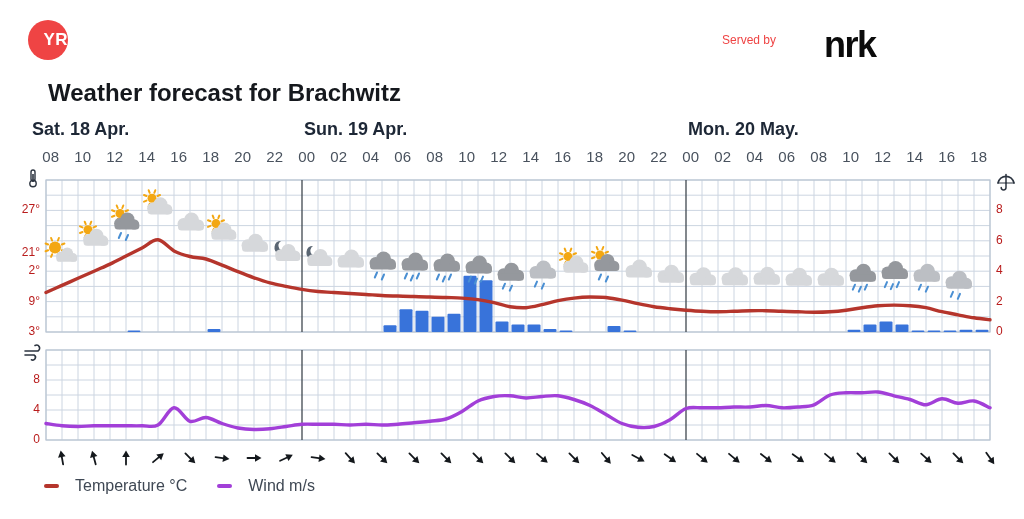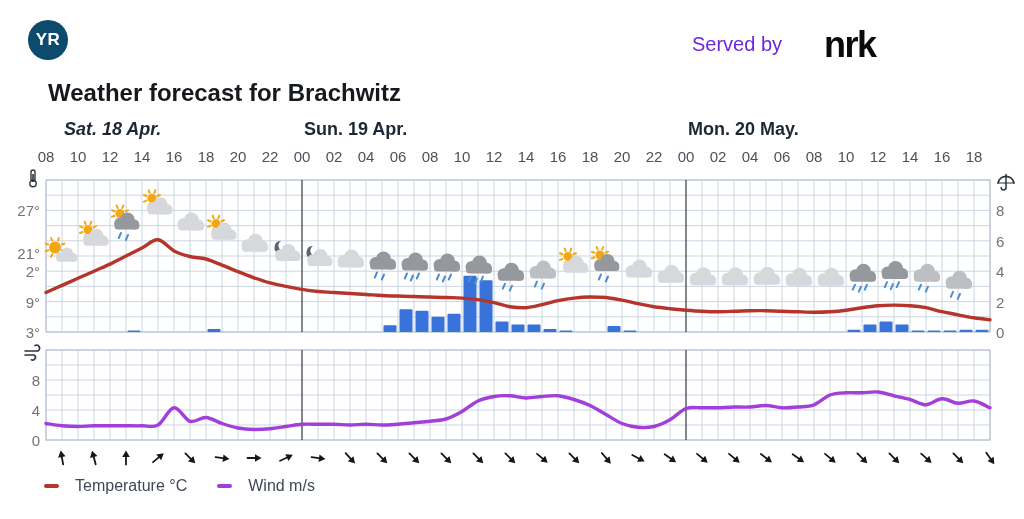--- a/index.html
+++ b/index.html
@@ -1,45 +1,45 @@
 <!DOCTYPE html>
 <html><head>
 <meta charset="utf-8">
 <style>
   html,body{margin:0;padding:0;background:#fff;}
   .app{position:relative;width:1024px;height:519px;background:#ffffff;
        font-family:"Liberation Sans",sans-serif;overflow:hidden;}
   .yr-logo{position:absolute;left:28px;top:20px;width:40px;height:40px;border-radius:50%;
            display:flex;align-items:center;justify-content:center;}
   .yr-logo span{color:#fff;font-weight:800;font-size:17px;letter-spacing:0.5px;}
-  .served-by{position:absolute;left:692px;top:33px;font-size:20px;color:#6d28d9;}
+  .served-by{position:absolute;left:722px;top:33px;font-size:12px;color:#ef4444;}
   .nrk-logo{position:absolute;left:824px;top:24px;font-size:36px;font-weight:900;
             letter-spacing:-1.5px;color:#0b0b0b;}
   .met-logo{position:absolute;left:886px;top:21px;display:flex;gap:8px;}
   .met-text{font-size:11.5px;font-weight:700;line-height:12.5px;color:#0b0b0b;padding-top:7px;display:flex;flex-direction:column;}
   .title{position:absolute;left:48px;top:79px;margin:0;font-size:24px;font-weight:700;color:#15181d;}
   .date-label{position:absolute;top:119px;font-size:18px;font-weight:600;color:#1d2736;white-space:nowrap;}
-  .tick-label{position:absolute;top:148px;width:26px;margin-left:-13px;text-align:center;
+  .tick-label{position:absolute;top:148px;width:26px;margin-left:-13px;text-align:right;
               font-size:15px;color:#49525e;}
-  .yl{position:absolute;font-size:15px;color:#737373;}
+  .yl{position:absolute;font-size:12px;color:#b91c1c;}
   .yl-left{left:0;width:40px;text-align:right;}
   .yl-right{left:996px;width:26px;text-align:left;}
   #chart-holder{position:absolute;left:0;top:0;width:1024px;height:519px;}
   .legend{position:absolute;left:44px;top:477px;display:flex;align-items:center;gap:30px;
           font-size:16px;color:#3f4854;}
   .legend-item{display:flex;align-items:center;gap:16px;}
   .swatch-line{width:15px;height:4px;border-radius:2px;}
   .swatch-square{width:13px;height:13px;border-radius:2.5px;}
 </style>
 </head>
 <body>
 
 <div class="app">
 
-  <div class="yr-logo" style="background: #0c4a6e;">
+  <div class="yr-logo" style="background: #ef4444; justify-content: flex-end;">
     <span>YR</span>
   </div>
 
   <div class="served-by">Served by</div>
   <div class="nrk-logo">nrk</div>
 
 
   <h1 class="title">Weather forecast for Brachwitz</h1>
 
   <div id="chart-holder"><svg width="1024" height="519" viewBox="0 0 1024 519">
@@ -676,21 +676,21 @@
           <line x1="-8" y1="1" x2="8" y2="1" stroke-width="1.2"></line>
           <line x1="0" y1="-7.5" x2="0" y2="1" stroke-width="1.5"></line>
           <path d="M0,1 V5.5 a2.4,2.4 0 0 1 -4.8,0" stroke-width="1.5"></path>
         </g>
         <g transform="translate(33,350)" stroke="#2c3440" fill="none" stroke-linecap="round">
           <path d="M-8,1 H5 a3,3 0 1 0 -3,-5.5" stroke-width="1.6"></path>
           <path d="M-8,5 H1 a2.6,2.6 0 1 1 -2.6,4.8" stroke-width="1.6"></path>
         </g>
       </svg></div>
   <div id="labels-holder">
-      <div class="date-label" style="left: 64px; font-style: italic;">Sat. 18 Apr.</div>
+      <div class="date-label" style="left: 32px;">Sat. 18 Apr.</div>
       <div class="date-label" style="left: 304px;">Sun. 19 Apr.</div>
       <div class="date-label" style="left: 688px;">Mon. 20 May.</div>
       <div class="tick-label" style="left: 46px;">08</div>
       <div class="tick-label" style="left: 78px;">10</div>
       <div class="tick-label" style="left: 110px;">12</div>
       <div class="tick-label" style="left: 142px;">14</div>
       <div class="tick-label" style="left: 174px;">16</div>
       <div class="tick-label" style="left: 206px;">18</div>
       <div class="tick-label" style="left: 238px;">20</div>
       <div class="tick-label" style="left: 270px;">22</div>

